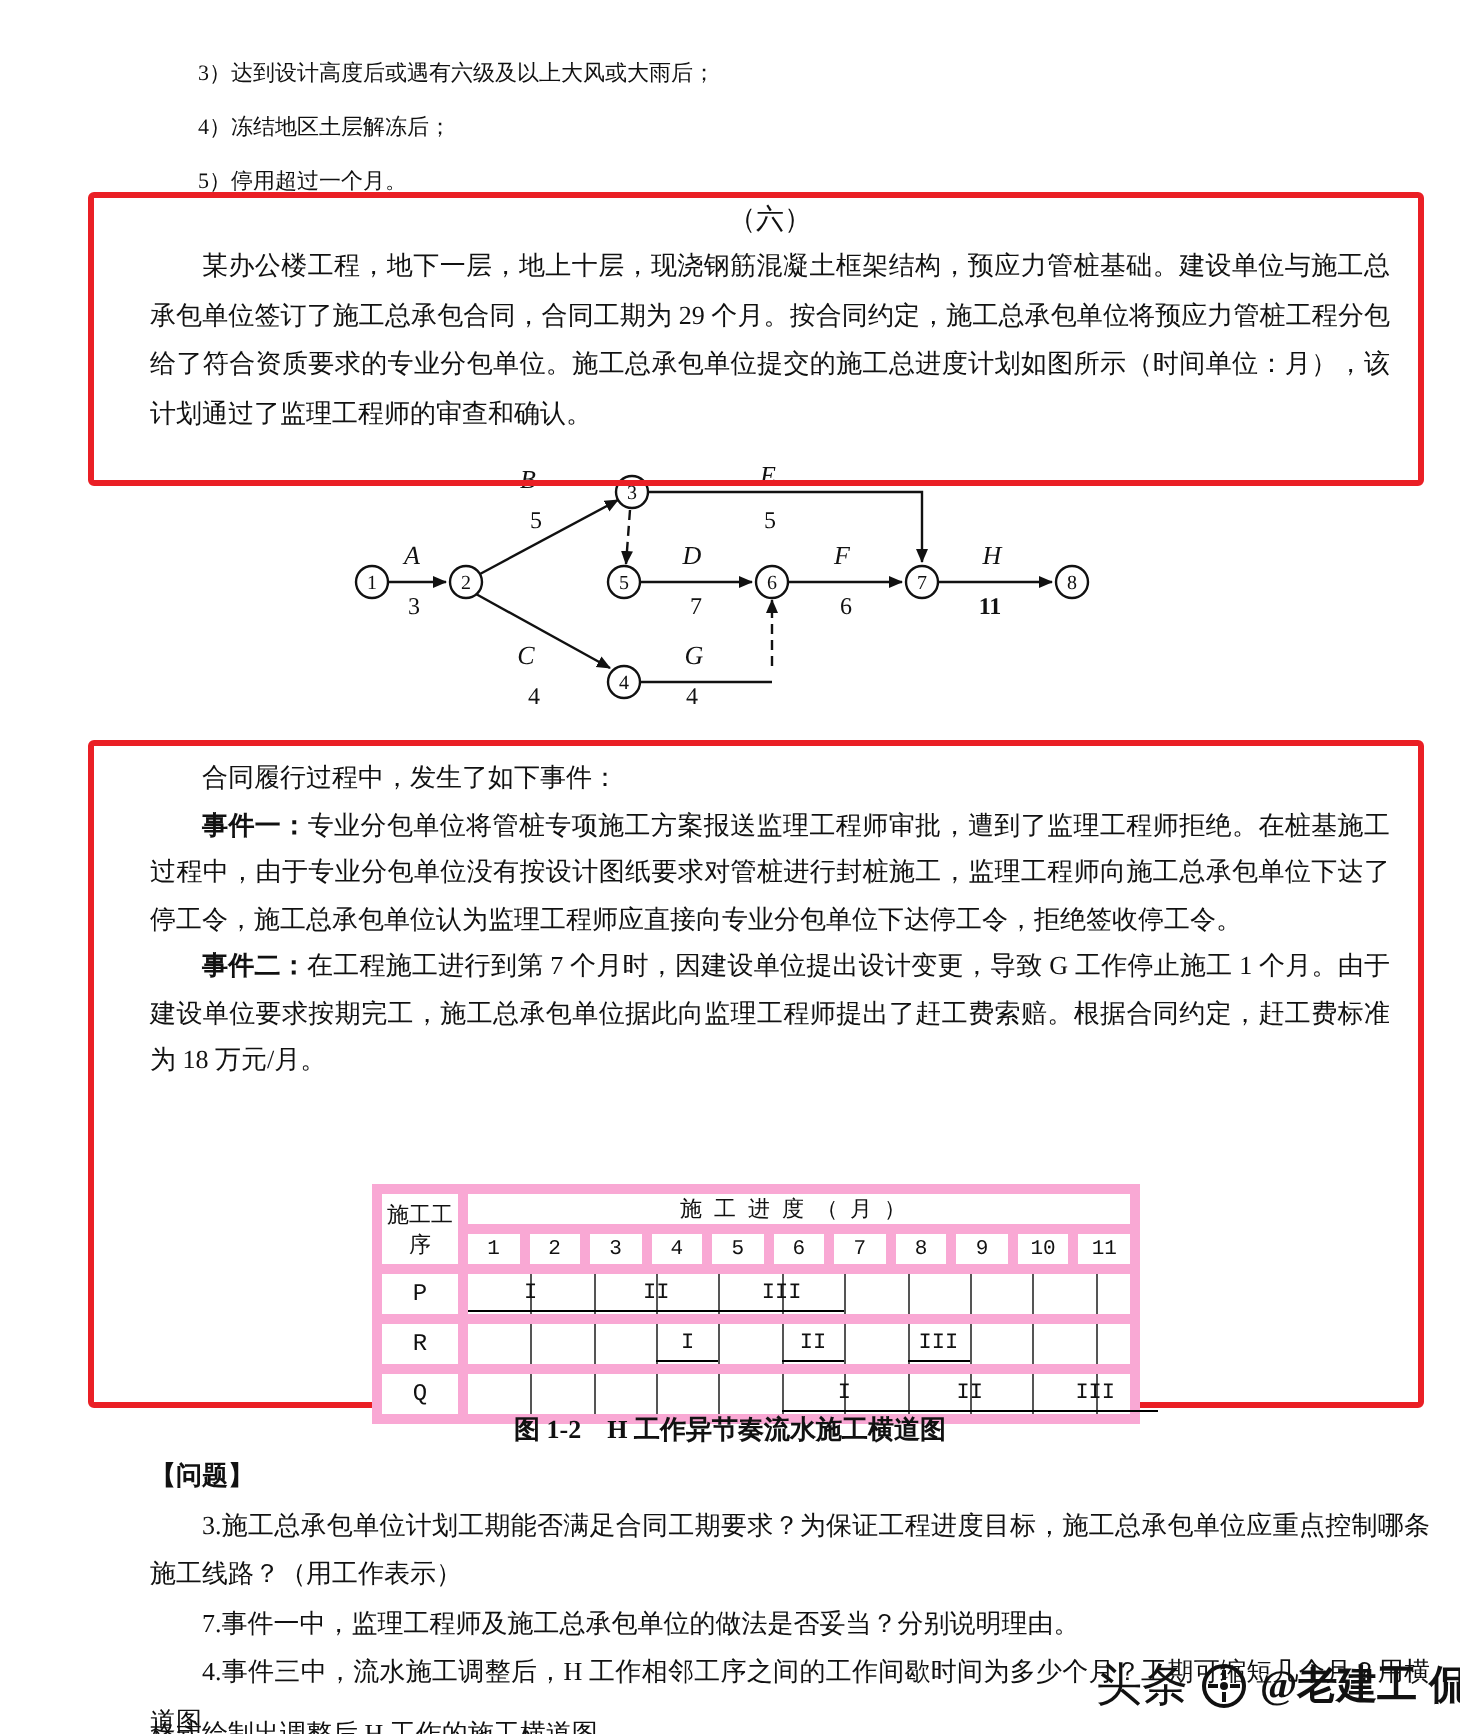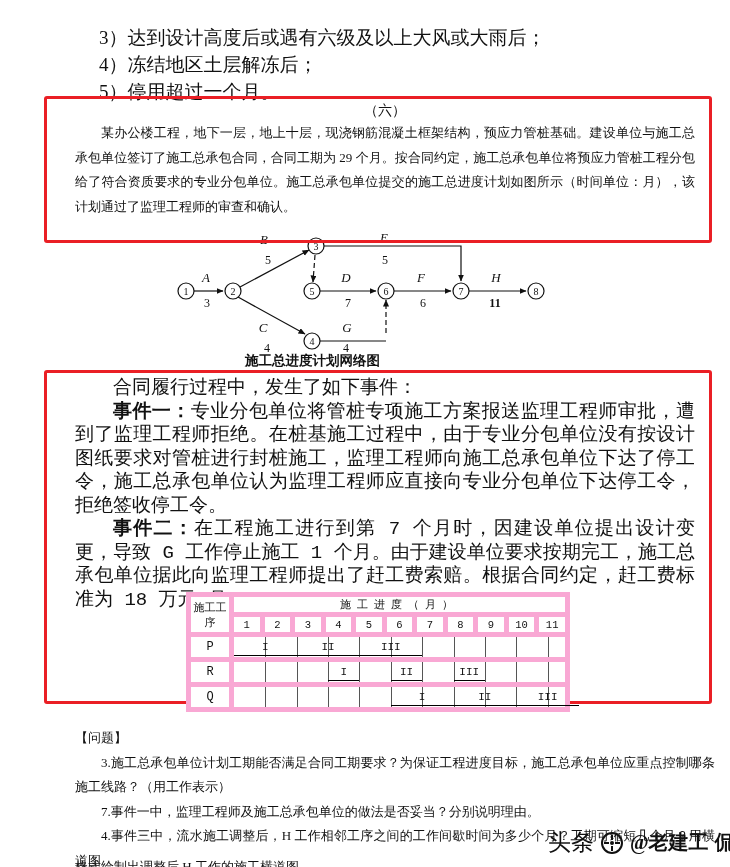--- a/index.html
+++ b/index.html
@@ -1,26 +1,26 @@
 <!DOCTYPE html>
 <html><head>
 <meta charset="utf-8">
 <style>
   html,body{margin:0;padding:0;background:#fff;}
   .page{position:relative;width:730px;height:867px;background:#fff;overflow:hidden;
         font-family:"Liberation Serif","DejaVu Serif",serif;color:#111;}
   
-  .top-list{position:absolute;left:99px;top:24px;font-size:19px;line-height:27px;}
+  .top-list{position:absolute;left:99px;top:24px;font-size:11px;line-height:27px;}
   
   .redbox{position:absolute;border:3px solid #ea1f25;border-radius:3px;box-sizing:border-box;z-index:3;background:transparent;}
   #box1{left:44px;top:96px;width:668px;height:147px;padding:2px 14px 0 28px;}
   #box2{left:44px;top:370px;width:668px;height:334px;padding:4px 14px 0 28px;}
   .section-number{text-align:center;font-size:14px;height:20px;line-height:20px;}
   #box1 p{font-size:13px;line-height:24.5px;}
-  #box2 p{font-size:19px;line-height:23.5px;font-family:Liberation Mono, monospace;}
+  #box2 p{font-size:13px;line-height:23.5px;}
   .para{margin:0;text-indent:2em;text-align:justify;}
   .para b{font-weight:bold;}
   
   .net{position:absolute;left:172px;top:228px;z-index:2;}
   .net .edge{fill:none;stroke:#111;stroke-width:1.2px;}
   .net .dashed{stroke-dasharray:5 3;}
   .net text{text-anchor:middle;}
   .net .act{font:italic 13px "Liberation Serif","DejaVu Serif",serif;fill:#111;}
   .net .dur{font:12px "Liberation Serif","DejaVu Serif",serif;fill:#111;}
   .net .durbold{font-weight:bold;}
@@ -39,21 +39,21 @@
   .gantt .proc{font-size:12px;}
   .gantt .barcell{position:relative;}
   .gantt .gline{position:absolute;top:0;bottom:0;width:1px;background:#555;}
   .gantt .gbar{position:absolute;top:3px;height:15px;border-bottom:1.5px solid #000;
                font-size:11px;line-height:15px;text-align:center;}
   .fig-caption{position:absolute;left:0;right:0;top:706px;text-align:center;
                font-weight:bold;font-size:13px;z-index:4;}
   
   .questions{position:absolute;left:75px;top:726px;width:640px;font-size:13px;z-index:2;}
   .questions p{margin:0;line-height:24.6px;text-align:justify;}
-  .qlabel{font-weight:normal;text-indent:0;}
+  .qlabel{font-weight:bold;text-indent:0;}
   .qitem{text-indent:2em;}
   .q-cont{position:absolute;left:75px;top:858px;font-size:13px;z-index:2;}
   
   .watermark{position:absolute;left:548px;top:827px;display:flex;align-items:center;gap:6px;
              z-index:8;color:#111;white-space:nowrap;}
   .wm-brand{font-size:23px;font-weight:400;}
   .wm-handle,.wm-site{font-size:20px;font-weight:700;}
   .wm-logo{flex:0 0 auto;}
 </style>
 </head>
@@ -114,21 +114,20 @@
       <text x="140" y="116.5" class="nodeNum">4</text>
       <circle cx="140" cy="63" r="8" fill="#fff" stroke="#111" stroke-width="1.2"></circle>
       <text x="140" y="66.5" class="nodeNum">5</text>
       <circle cx="214" cy="63" r="8" fill="#fff" stroke="#111" stroke-width="1.2"></circle>
       <text x="214" y="66.5" class="nodeNum">6</text>
       <circle cx="289" cy="63" r="8" fill="#fff" stroke="#111" stroke-width="1.2"></circle>
       <text x="289" y="66.5" class="nodeNum">7</text>
       <circle cx="364" cy="63" r="8" fill="#fff" stroke="#111" stroke-width="1.2"></circle>
       <text x="364" y="66.5" class="nodeNum">8</text>
     </svg>
-  <div class="net-caption">施工总进度计划网络图</div>
 
   <div class="redbox" id="box2">
     <p class="para">合同履行过程中，发生了如下事件：</p>
     <div>
         <p class="para"><b>事件一：</b>专业分包单位将管桩专项施工方案报送监理工程师审批，遭到了监理工程师拒绝。在桩基施工过程中，由于专业分包单位没有按设计图纸要求对管桩进行封桩施工，监理工程师向施工总承包单位下达了停工令，施工总承包单位认为监理工程师应直接向专业分包单位下达停工令，拒绝签收停工令。</p>
         <p class="para"><b>事件二：</b>在工程施工进行到第 7 个月时，因建设单位提出设计变更，导致 G 工作停止施工 1 个月。由于建设单位要求按期完工，施工总承包单位据此向监理工程师提出了赶工费索赔。根据合同约定，赶工费标准为 18 万元/月。</p>
       </div>
   </div>
 
   <div class="gantt-wrap">
@@ -201,20 +200,21 @@
               <div class="gline" style="left: 282.24px;"></div>
               <div class="gline" style="left: 313.6px;"></div>
               <div class="gbar" style="left: 156.8px; width: 62.72px;">I</div>
               <div class="gbar" style="left: 219.52px; width: 62.72px;">II</div>
               <div class="gbar" style="left: 282.24px; width: 62.72px;">III</div>
             </td>
           </tr>
         </tbody>
       </table>
     </div>
+  <div class="fig-caption">图 1-2　H 工作异节奏流水施工横道图</div>
 
   <div class="questions">
     <p class="qlabel">【问题】</p>
     <div>
         <p class="qitem">3.施工总承包单位计划工期能否满足合同工期要求？为保证工程进度目标，施工总承包单位应重点控制哪条施工线路？（用工作表示）</p>
         <p class="qitem">7.事件一中，监理工程师及施工总承包单位的做法是否妥当？分别说明理由。</p>
         <p class="qitem">4.事件三中，流水施工调整后，H 工作相邻工序之间的工作间歇时间为多少个月？工期可缩短几个月？用横道图</p>
       </div>
   </div>
   <div class="q-cont">格式绘制出调整后 H 工作的施工横道图。</div>

